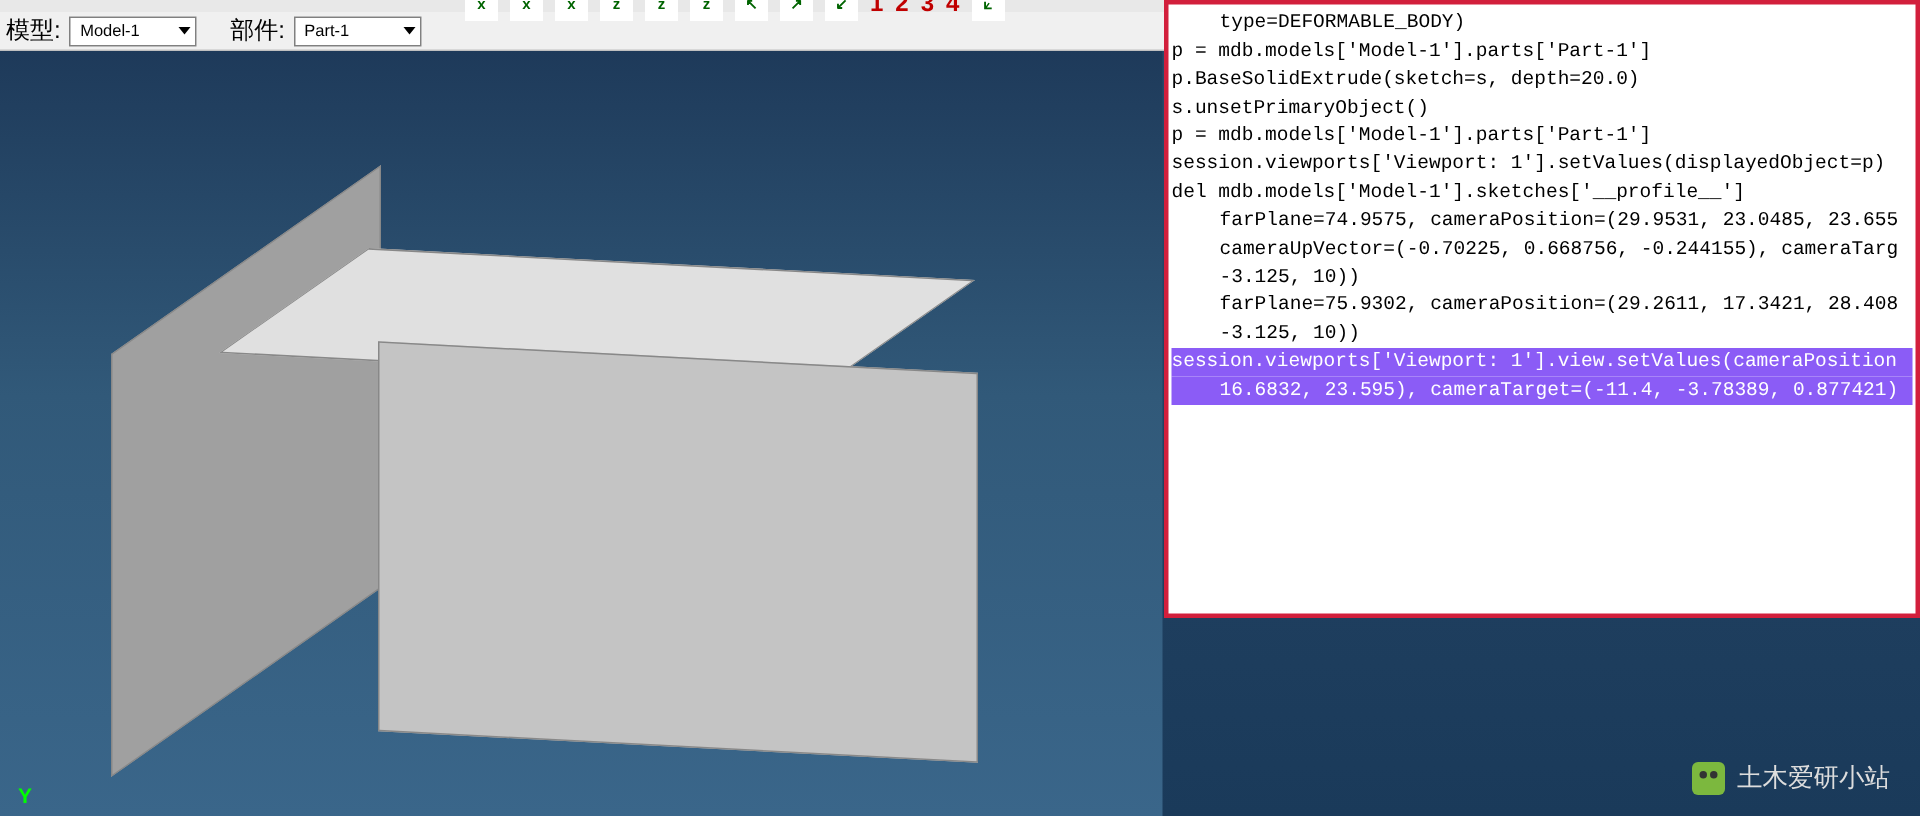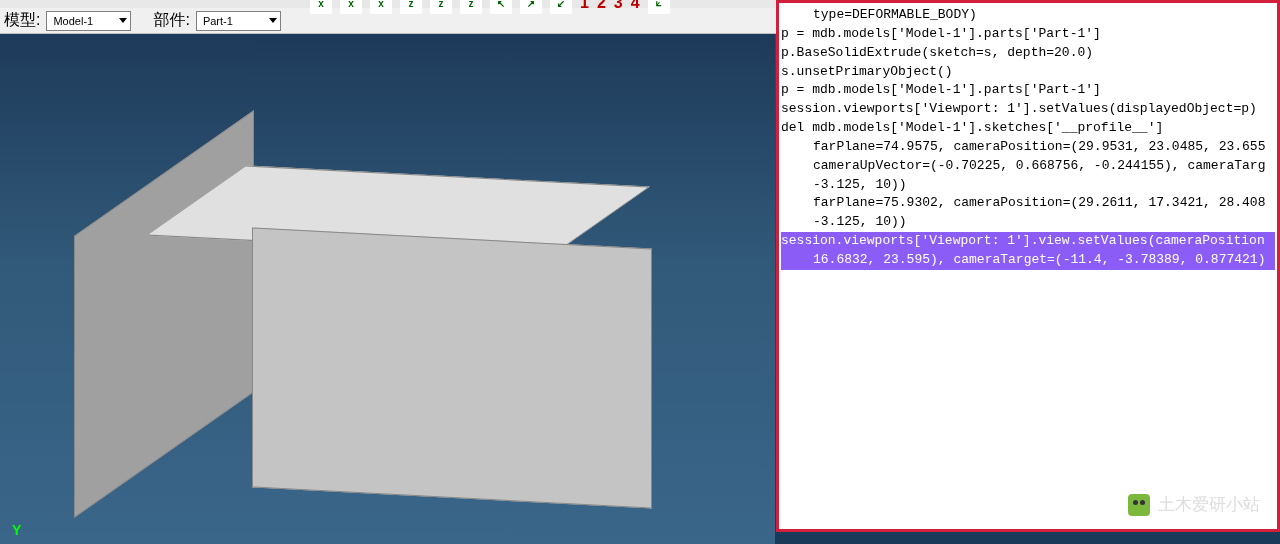--- a/index.html
+++ b/index.html
@@ -115,42 +115,42 @@
   position: absolute;
   bottom: 6px; left: 12px;
   color: #00ff00;
   font-size: 14px;
   font-weight: bold;
 }
 
 .code-panel {
   position: absolute;
   top: 0; right: 0;
-  width: 504px; height: 532px;
+  width: 504px; height: 412px;
   background: #fff;
   border: 3px solid #d21f3c;
   font-family: "Courier New", monospace;
   font-size: 13px;
   line-height: 1.45;
   color: #000;
   padding: 3px 2px;
   overflow: hidden;
 }
 .code-line { white-space: pre; }
 .indent1 { padding-left: 32px; }
 .code-hl {
   background: #8b5cf6;
   color: #fff;
   display: inline-block;
   width: 100%;
 }
 
 .watermark {
   position: absolute;
-  bottom: 28px; right: 20px;
+  bottom: 14px; right: 20px;
   color: #ddd;
   font-size: 17px;
   display: flex; align-items: center; gap: 8px;
 }
 .wm-icon {
   width: 22px; height: 22px;
   border-radius: 4px;
   background: #7cb83e;
   position: relative;
 }

